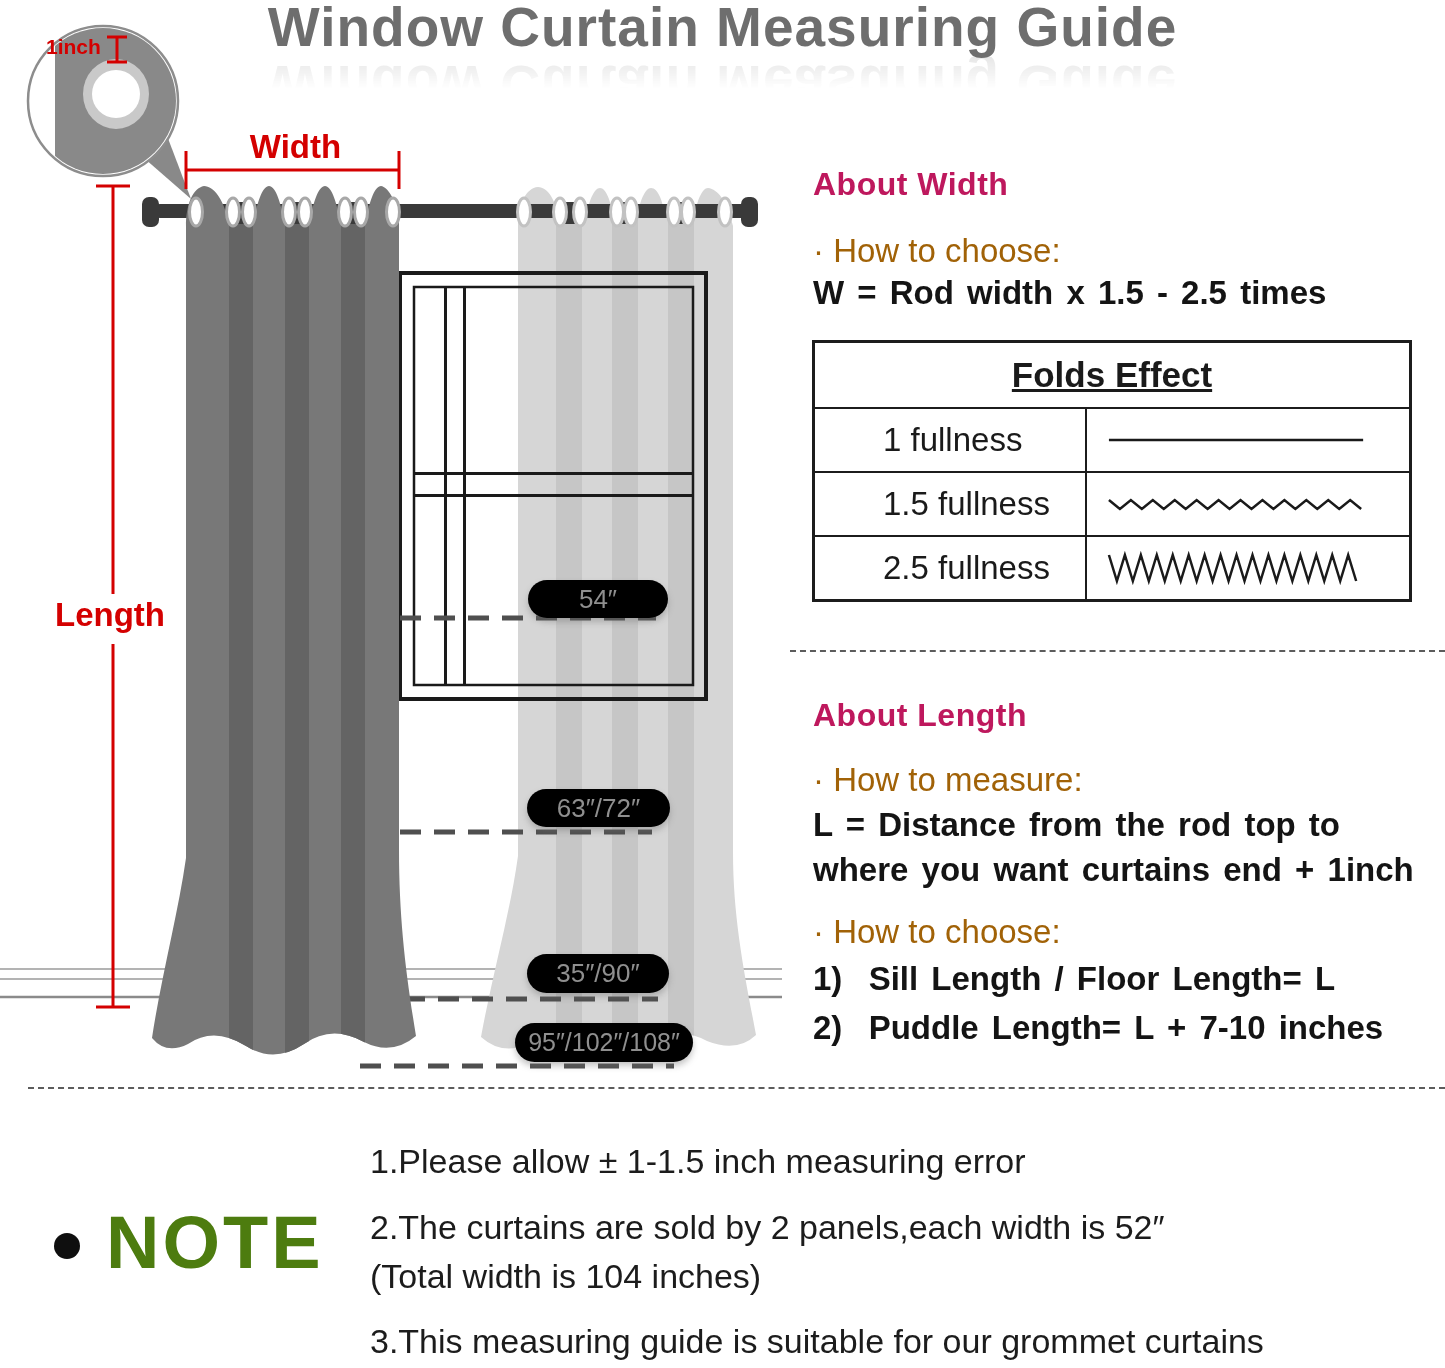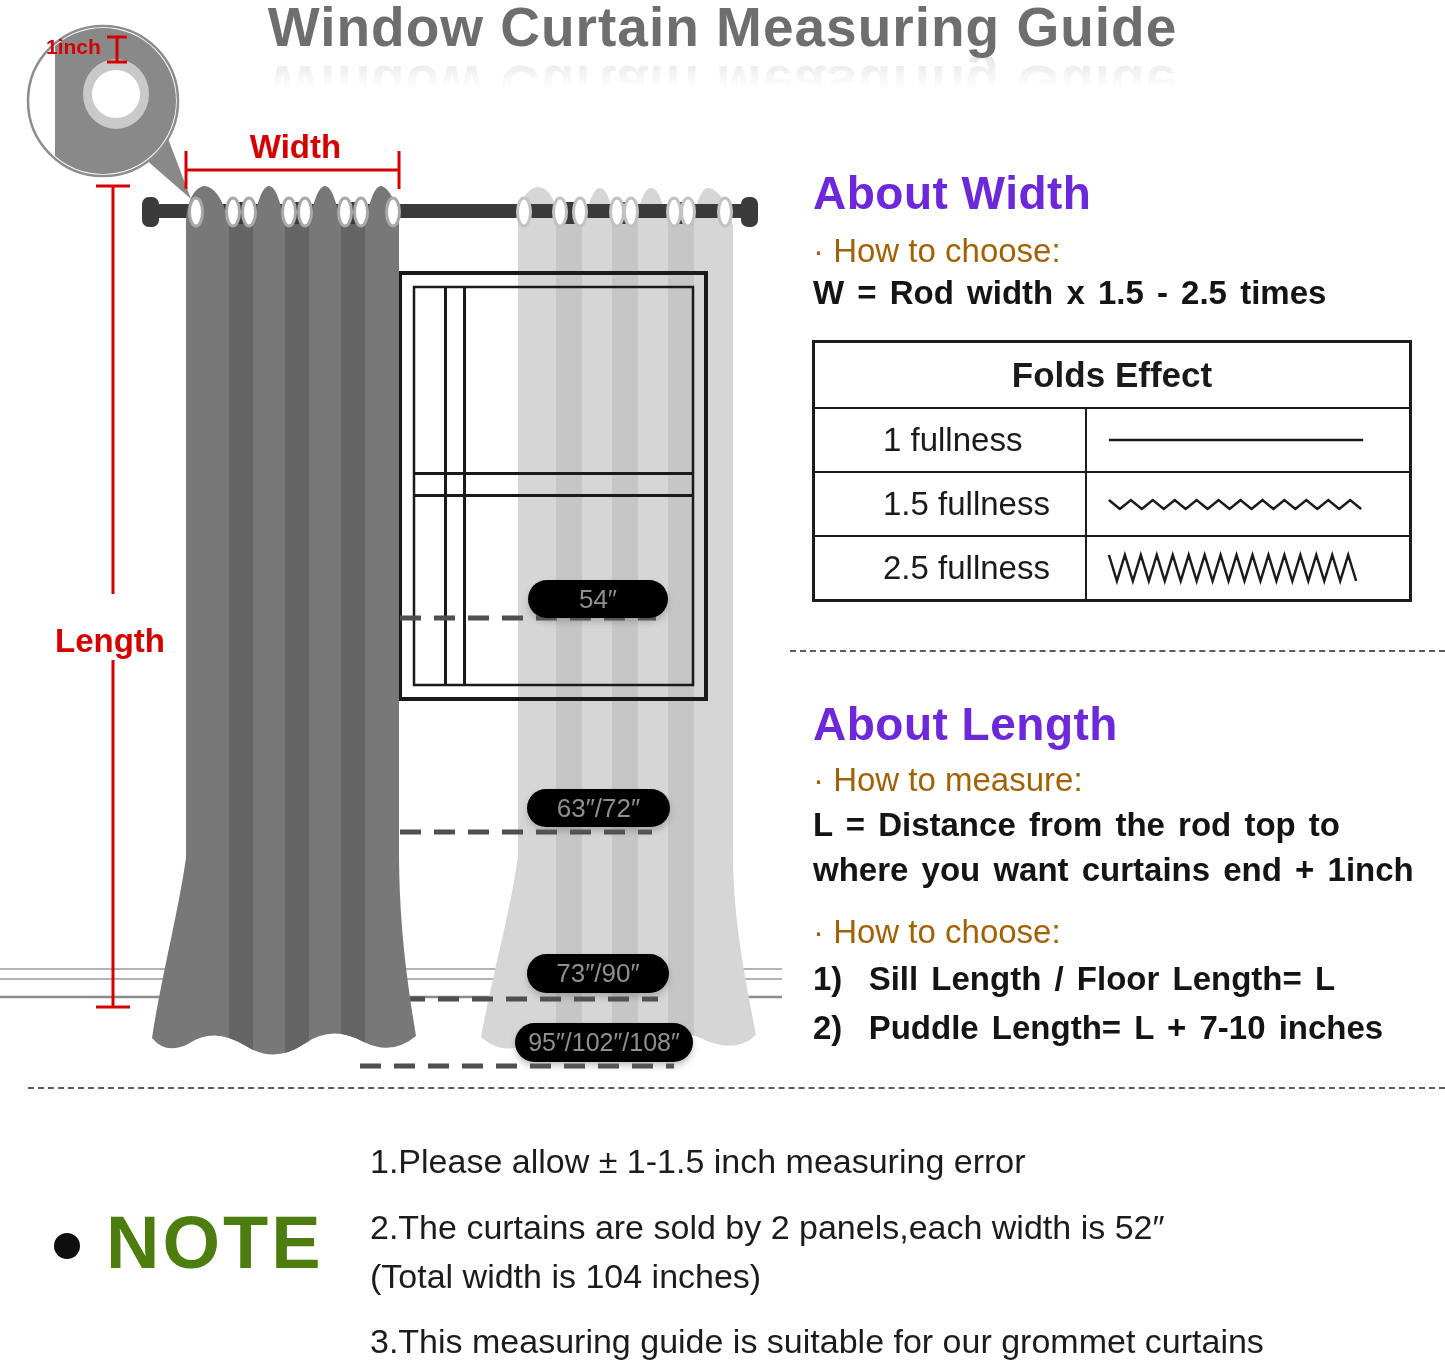--- a/index.html
+++ b/index.html
@@ -12,40 +12,40 @@
          color:#6e6e6e;letter-spacing:1px;white-space:nowrap;line-height:1.0;}
   .title-reflect{left:0;right:0;top:57px;text-align:center;font-size:55px;font-weight:700;
          color:#6e6e6e;letter-spacing:1px;white-space:nowrap;line-height:1.0;
          transform:scaleY(-1);opacity:.30;
          -webkit-mask-image:linear-gradient(to bottom,transparent 42%,rgba(0,0,0,.55) 100%);
          mask-image:linear-gradient(to bottom,transparent 42%,rgba(0,0,0,.55) 100%);}
 
   
   .red-label{color:#d40000;font-weight:700;}
   .lbl-width{left:238px;top:128px;width:115px;text-align:center;font-size:33px;}
-  .lbl-length{left:45px;top:622px;width:130px;text-align:center;font-size:33px;background:#fff;}
+  .lbl-length{left:45px;top:596px;width:130px;text-align:center;font-size:33px;background:#fff;}
   .lbl-1inch{left:46px;top:35px;font-size:21px;}
 
   
   .pill{background:#000000;border-radius:20px;box-shadow:0 4px 6px rgba(110,110,110,.40);
         color:#8f8f8f;display:flex;align-items:center;justify-content:center;font-size:26px;}
   .pill-54{left:528px;top:580px;width:140px;height:38px;}
   .pill-63{left:527px;top:789px;width:143px;height:38px;}
   .pill-84{left:527px;top:954px;width:142px;height:39px;}
   .pill-95{left:515px;top:1023px;width:178px;height:39px;font-size:25px;}
 
   
-  .rc-h{font-size:46px;font-weight:700;color:#6d28d9;letter-spacing:.5px;white-space:nowrap;}
+  .rc-h{font-size:32px;font-weight:700;color:#be185d;letter-spacing:.5px;white-space:nowrap;}
   .rc-line{font-size:33px;color:#a16207;white-space:pre-wrap;}
   .rc-f{font-size:33px;font-weight:600;color:#141414;word-spacing:4px;white-space:pre-wrap;}
 
   .folds-table{left:812px;top:340px;width:600px;height:262px;border:3px solid #1c1c1c;
                box-sizing:border-box;display:flex;flex-direction:column;}
   .ft-header{height:66px;border-bottom:2.5px solid #1c1c1c;display:flex;align-items:center;
-             justify-content:center;font-size:35px;font-weight:600;box-sizing:border-box;}
+             justify-content:center;font-size:35px;font-weight:600;box-sizing:border-box;text-decoration:underline;}
   .ft-row{flex:1;display:flex;box-sizing:border-box;}
   .ft-row + .ft-row{border-top:2.5px solid #1c1c1c;}
   .ft-label{width:272px;box-sizing:border-box;border-right:2.5px solid #1c1c1c;
             display:flex;align-items:center;padding-left:68px;font-size:33px;}
   .ft-effect{flex:1;position:relative;}
   .ft-effect svg{position:absolute;left:0;top:0;width:100%;height:100%;}
 
   .dashed-sep{border-top:2.5px dashed #5c5c5c;height:0;}
 
   
@@ -181,21 +181,21 @@
   <div class="abs red-label lbl-width">Width</div>
   <div class="abs red-label lbl-length">Length</div>
 
   <div class="abs pill pill-54">
       <span>54″</span>
     </div>
   <div class="abs pill pill-63">
       <span>63″/72″</span>
     </div>
   <div class="abs pill pill-84">
-      <span>73″/90″</span>
+      <span>35″/90″</span>
     </div>
   <div class="abs pill pill-95">
       <span>95″/102″/108″</span>
     </div>
 
   <div>
     <div class="abs rc-h" style="left:813px;top:166px">About Width</div>
     <div class="abs rc-line" style="left:813px;top:232px">· How to choose:</div>
     <div class="abs rc-f" style="left:813px;top:274px">W = Rod width x 1.5 - 2.5 times</div>
 

